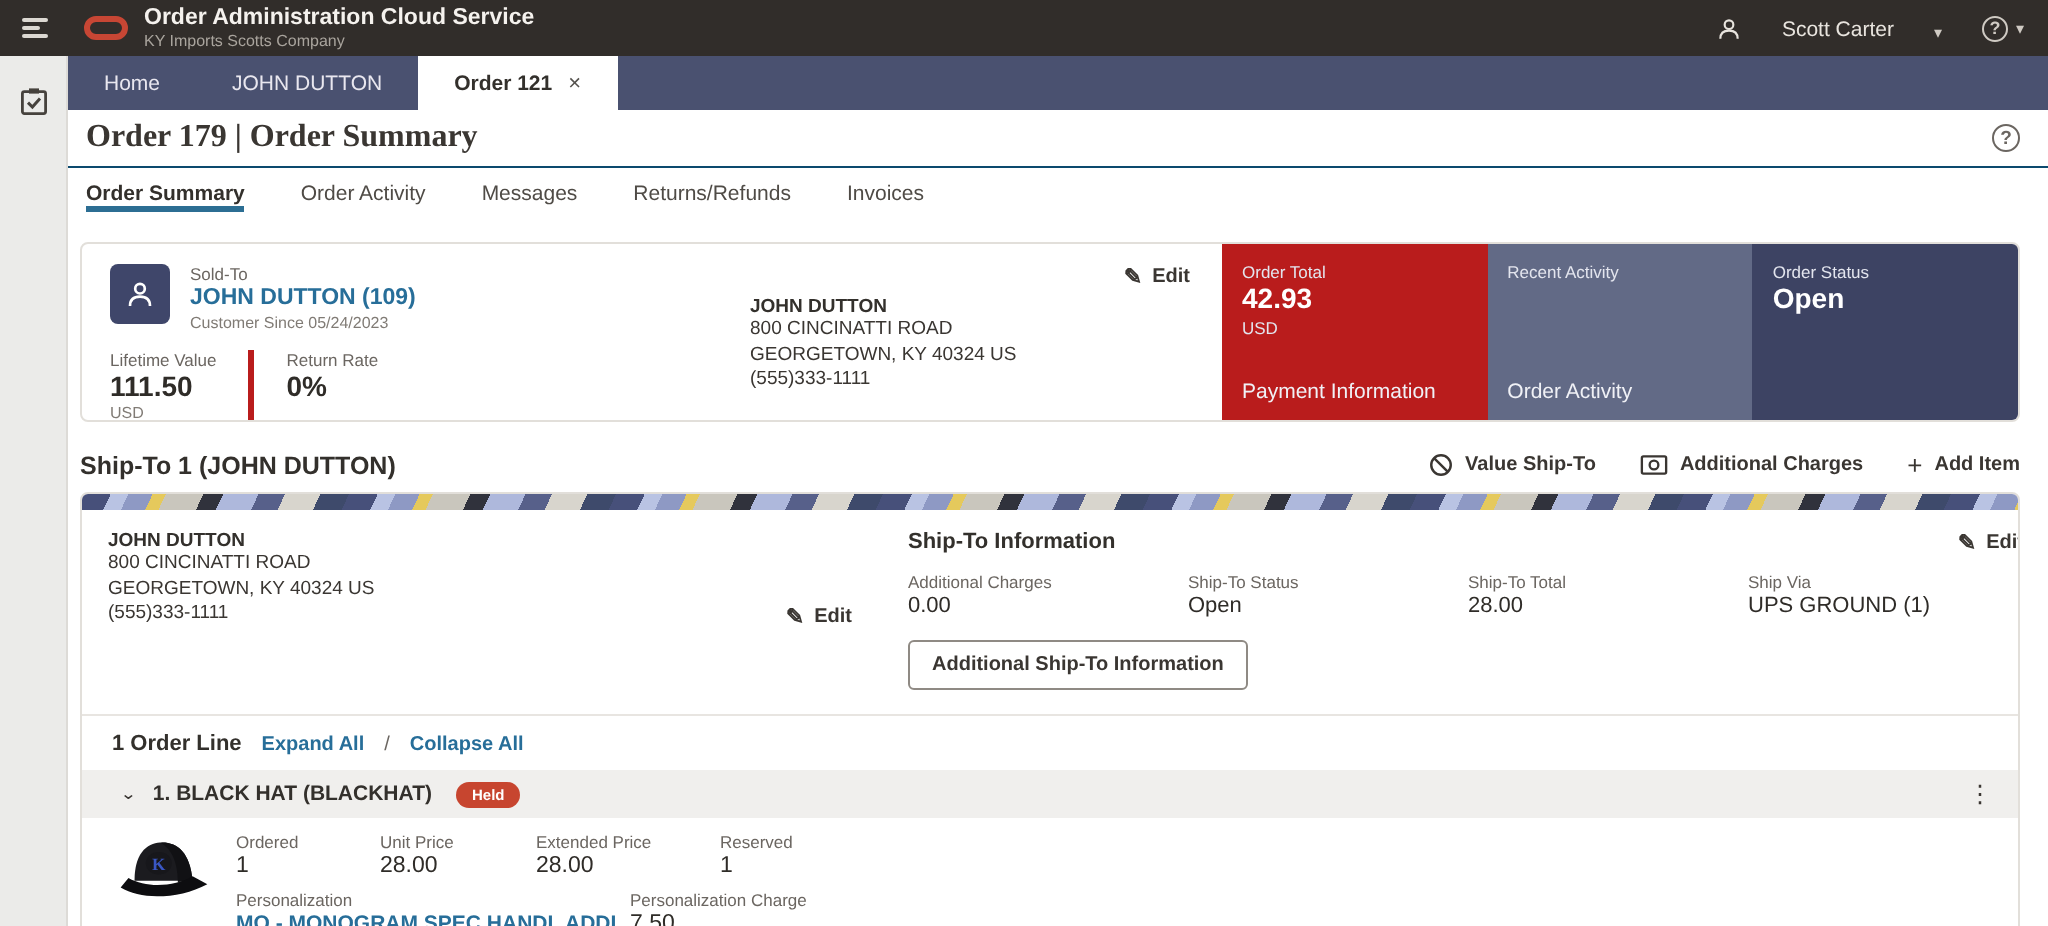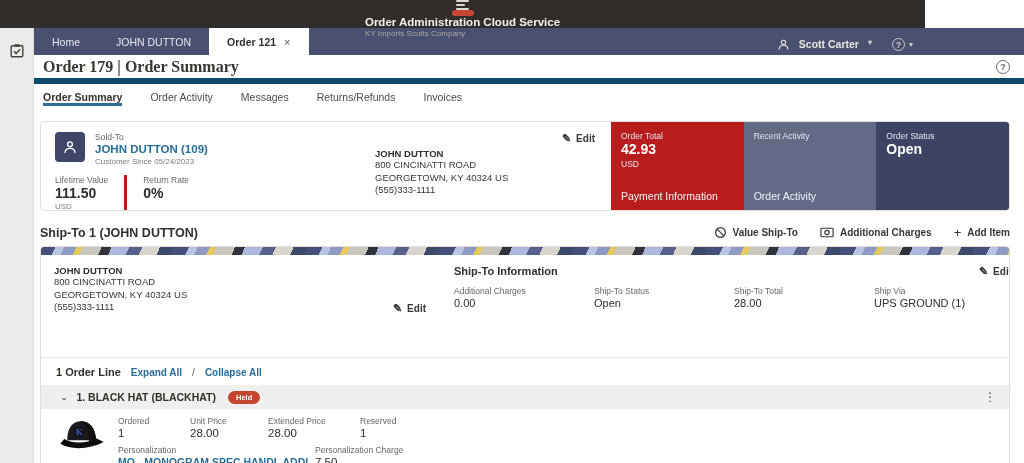--- a/index.html
+++ b/index.html
@@ -1,34 +1,34 @@
 <!DOCTYPE html>
 <html><head>
 <meta charset="utf-8">
 <style>
   * { margin:0; padding:0; box-sizing:border-box; }
   html,body { width:1024px; height:463px; overflow:hidden; background:#fff;
     font-family:"Liberation Sans", sans-serif; color:#33302c; }
 
   
-  .topbar { position:absolute; left:0; top:0; width:925px; height:28px;
-    background:#312d2a; display:flex; align-items:center; z-index:5;flex-direction:column; }
+  .topbar { position:absolute; left:0; top:0; width:1024px; height:28px;
+    background:#312d2a; display:flex; align-items:center; z-index:5; }
   .hamburger { width:34px; height:28px; display:flex; flex-direction:column;
     justify-content:center; align-items:center; gap:2px; cursor:pointer; }
   .hamburger i { display:block; height:2px; background:#dcd8d2; border-radius:1px; }
   .hamburger i:nth-child(1){ width:13px; } .hamburger i:nth-child(2){ width:9px; margin-right:4px;}
   .hamburger i:nth-child(3){ width:13px; }
   .oracle-logo { width:22px; height:12px; border:3px solid #c74634; border-radius:7px;
     margin:0 8px 0 8px; }
   .app-titles { display:flex; flex-direction:column; line-height:1.15; }
   .app-title { color:#f5f2ee; font-size:11.5px; font-weight:bold; }
   .app-sub { color:#a9a49d; font-size:8px; }
   .topbar-right { margin-left:auto; display:flex; align-items:center; gap:6px; padding-right:12px; }
-  .user-btn { display:flex; align-items:flex-start; gap:9px; color:#e8e4de; font-size:10.5px;
-    font-weight:bold; cursor:pointer; }
+  .user-btn { display:flex; align-items:flex-end; gap:20px; color:#e8e4de; font-size:10.5px;
+    font-weight:normal; cursor:pointer; }
   .caret { font-size:8px; color:#cfcac3; }
   .help-btn { display:flex; align-items:center; gap:4px; margin-left:14px; cursor:pointer; }
   .help-circle { width:13px; height:13px; border:1.3px solid #cfcac3; border-radius:50%;
     color:#cfcac3; font-size:9px; font-weight:bold; display:flex; align-items:center;
     justify-content:center; }
 
   
   .tabbar { position:absolute; left:34px; top:28px; right:0; height:27px;
     background:#4a5170; display:flex; align-items:stretch; }
   .wtab { min-width:56px; padding:0 18px; display:flex; align-items:center; justify-content:center;
@@ -38,21 +38,21 @@
 
   
   .rail { position:absolute; left:0; top:28px; width:34px; bottom:0; background:#ebebe9;
     border-right:1px solid #dddbd7; }
   .rail-icon { width:34px; height:34px; display:flex; align-items:center; justify-content:center;
     margin-top:6px; cursor:pointer; }
 
   
   .content { position:absolute; left:34px; top:55px; right:0; bottom:0; background:#fff; }
   .title-row { height:29px; display:flex; align-items:center; padding:0 14px 0 9px;
-    border-bottom:6px solid #0c4a6e; }
+    border-bottom:1px solid #0c4a6e; }
   .page-title { font-family:"Liberation Serif", serif; font-size:16px; font-weight:600;
     color:#3a3632; }
   .title-help { margin-left:auto; width:14px; height:14px; border:1.3px solid #6b6661;
     border-radius:50%; color:#6b6661; font-size:9.5px; font-weight:bold; display:flex;
     align-items:center; justify-content:center; cursor:pointer; }
 
   .subtabs { display:flex; gap:28px; padding:0 9px; height:29px; align-items:center; }
   .subtab { display:flex; align-items:center; font-size:10.5px; color:#4f4b46;
     border-bottom:3px solid transparent; cursor:pointer; }
   .subtab.active { font-weight:bold; color:#33302c; border-bottom-color:#2c6e93; }
@@ -332,20 +332,21 @@
             </div>
             <div class="sfield">
               <div class="sfield-label">Ship-To Total</div>
               <div class="sfield-value">28.00</div>
             </div>
             <div class="sfield">
               <div class="sfield-label">Ship Via</div>
               <div class="sfield-value">UPS GROUND (1)</div>
             </div>
           </div>
+          <button class="more-btn">Additional Ship-To Information</button>
         </div>
       </div>
 
       <div class="card-divider"></div>
 
       <div class="lines-bar">
         <span class="lines-count">1 Order Line</span>
         <span class="blue-link">Expand All</span>
         <span class="slash-sep">/</span>
         <span class="blue-link">Collapse All</span>

